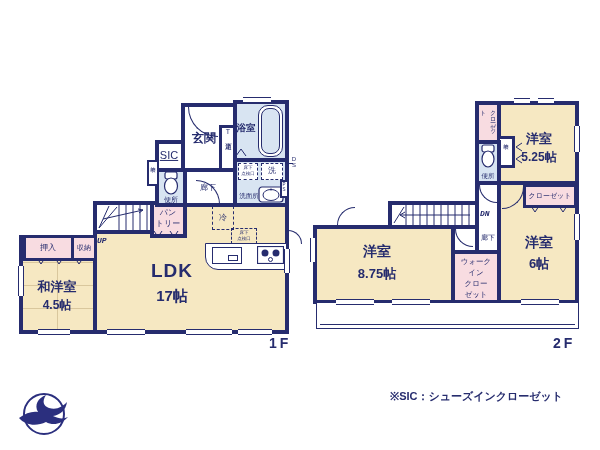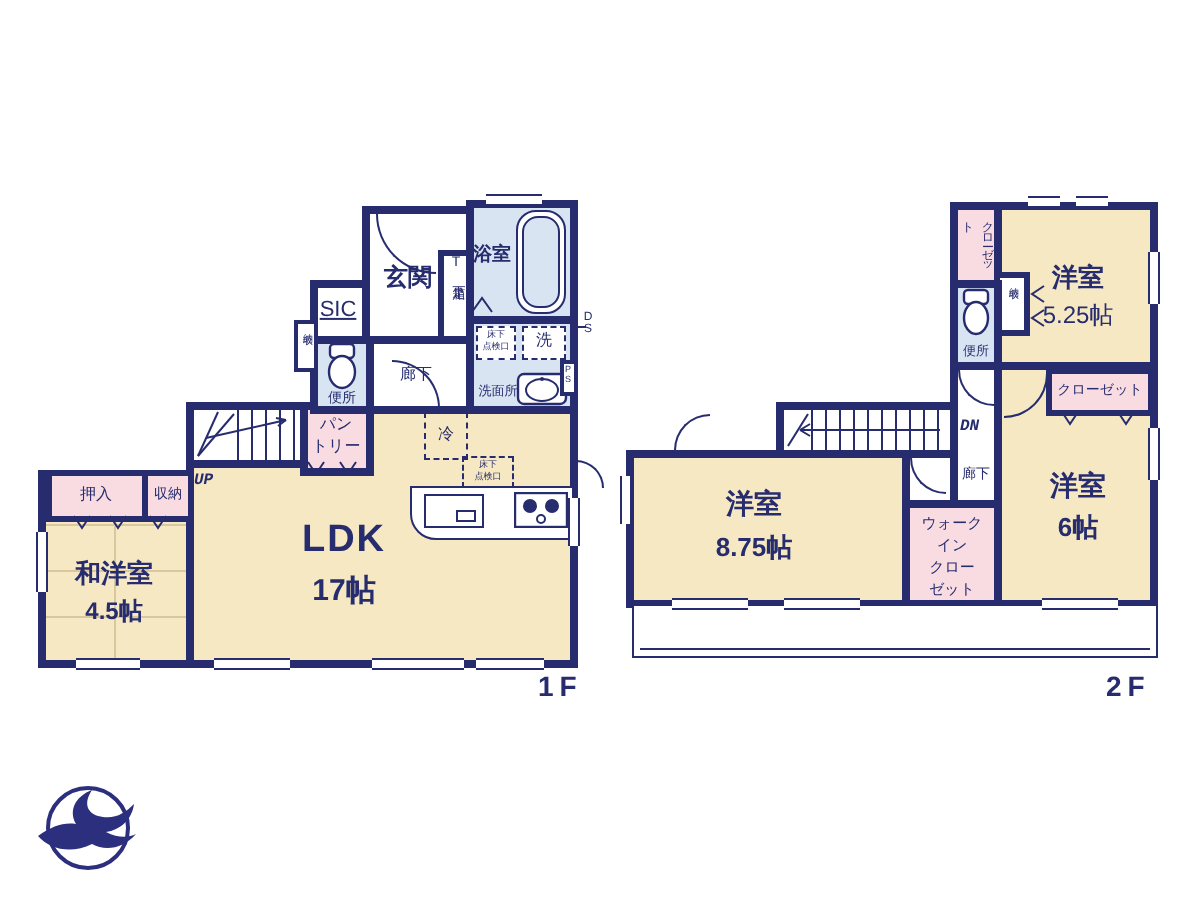--- a/index.html
+++ b/index.html
@@ -157,21 +157,21 @@
     </svg>
   <svg class="fix" style="left:36px;top:257px;" width="50" height="8" viewBox="0 0 50 8">
       <path d="M1 1 L5 7 L9 1 M19 1 L23 7 L27 1 M39 1 L43 7 L47 1" fill="none" stroke="#262c6e" stroke-width="1"></path>
     </svg>
   <div class="floor-tag" style="left:269px;top:335px;">1F</div>
 
   <div class="room pink" style="left:475px;top:101px;width:26px;height:43px;"></div>
   <div class="vlbl" style="left:488px;top:106px;font-size:6px;height:32px;line-height:10px;">クローゼット</div>
   <div class="room cream" style="left:497px;top:101px;width:82px;height:84px;"></div>
   <div class="lbl" style="left:539px;top:139px;font-size:13px;font-weight:bold;">洋室</div>
-  <div class="lbl" style="left:539px;top:158px;font-size:12px;font-weight:normal;">5.25帖</div>
+  <div class="lbl" style="left:539px;top:158px;font-size:12px;font-weight:bold;">5.25帖</div>
   <div class="room white b3" style="left:497px;top:136px;width:18px;height:32px;"></div>
   <div class="vlbl" style="left:506px;top:140px;font-size:5px;">収納</div>
   <svg class="fix" style="left:515px;top:142px;" width="8" height="22" viewBox="0 0 8 22">
       <path d="M7 1 L1 5 L7 9 M7 13 L1 17 L7 21" fill="none" stroke="#262c6e" stroke-width="1"></path>
     </svg>
   <div class="room blue" style="left:475px;top:140px;width:26px;height:45px;"></div>
   <svg class="fix" style="left:479px;top:144px;" width="18" height="24" viewBox="0 0 18 24">
     <rect x="3" y="1" width="12" height="7" rx="2" fill="#fff" stroke="#262c6e" stroke-width="1.2"></rect>
     <ellipse cx="9" cy="15" rx="6" ry="8" fill="#fff" stroke="#262c6e" stroke-width="1.2"></ellipse>
   </svg>
@@ -233,13 +233,14 @@
   <div class="winh" style="left:521px;top:299px;width:38px;"></div>
   <svg class="fix" style="left:530px;top:205px;" width="40" height="8" viewBox="0 0 40 8">
       <path d="M1 1 L5 7 L9 1 M29 1 L33 7 L37 1" fill="none" stroke="#262c6e" stroke-width="1"></path>
     </svg>
   <div class="floor-tag" style="left:553px;top:335px;">2F</div>
 
   <svg class="fix" style="left:16px;top:388px;" width="54" height="54" viewBox="0 0 54 54">
     <circle cx="28" cy="26" r="20" fill="none" stroke="#2b2f7e" stroke-width="2"></circle>
     <path d="M3 30 C10 25 16 23 22 24 C18 17 22 10 30 7 C26 13 27 18 33 20 C41 22 46 19 51 14 C50 22 44 27 37 28 C43 31 48 31 52 29 C46 36 37 38 30 34 C20 39 9 37 3 30 Z" fill="#2b2f7e"></path>
   </svg>
+  <div class="fix" style="left:390px;top:388px;font-size:11px;font-weight:bold;color:var(--wall);">※SIC：シューズインクローゼット</div>
 </div>
 
 </body></html>

